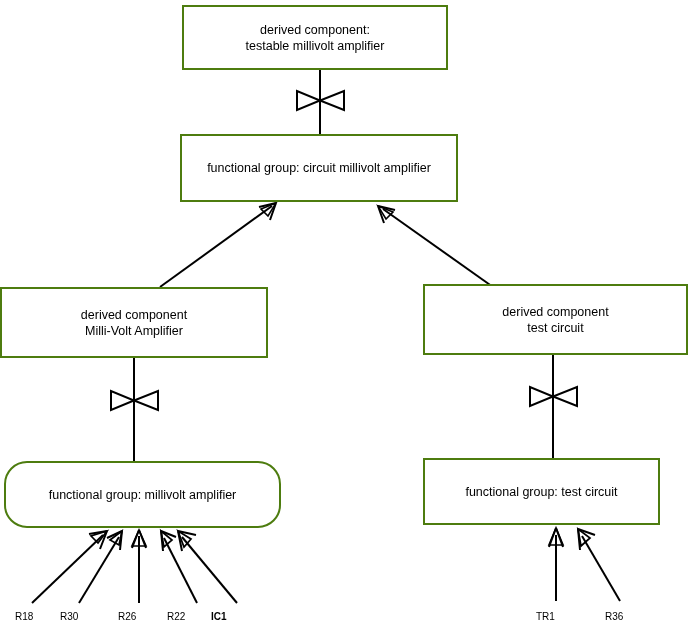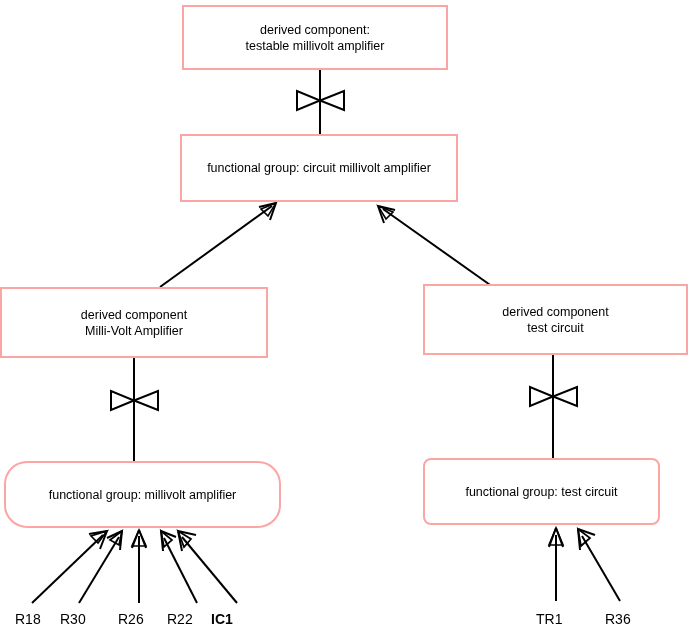--- a/index.html
+++ b/index.html
@@ -20,21 +20,21 @@
   }
   #svg-layer {
     position: absolute;
     left: 0;
     top: 0;
     width: 698px;
     height: 631px;
   }
   .node-box {
     position: absolute;
-    border: 2px solid #fca5a5;
+    border: 2px solid #4d7c0f;
     background: #ffffff;
     box-sizing: border-box;
     display: flex;
     align-items: center;
     justify-content: center;
     z-index: 2;
   }
   .node-text {
     font-family: "Liberation Sans", sans-serif;
     font-size: 12.5px;
@@ -42,21 +42,21 @@
     color: #000000;
     text-align: center;
     white-space: pre-line;
   }
   .node-text.centered {
     text-align: center;
   }
   .leaf-label {
     position: absolute;
     font-family: "Liberation Sans", sans-serif;
-    font-size: 14px;
+    font-size: 10px;
     color: #000000;
     white-space: nowrap;
     z-index: 3;
   }
 </style>
 </head>
 <body>
 
 <div id="canvas">
 
@@ -153,21 +153,21 @@
 
   <div class="node-box" style="left:423px; top:284px; width:265px; height:71px;">
     <div class="node-text">derived component
 test circuit</div>
   </div>
 
   <div class="node-box" style="left:4px; top:461px; width:277px; height:67px;border-radius:23px;">
     <div class="node-text centered">functional group: millivolt amplifier</div>
   </div>
 
-  <div class="node-box" style="left:423px; top:458px; width:237px; height:67px;border-radius:8px;">
+  <div class="node-box" style="left:423px; top:458px; width:237px; height:67px;">
     <div class="node-text centered">functional group: test circuit</div>
   </div>
 
   <div class="leaf-label" style="left:15px; top:611px;">R18</div>
 
   <div class="leaf-label" style="left:60px; top:611px;">R30</div>
 
   <div class="leaf-label" style="left:118px; top:611px;">R26</div>
 
   <div class="leaf-label" style="left:167px; top:611px;text-align:right;">R22</div>

